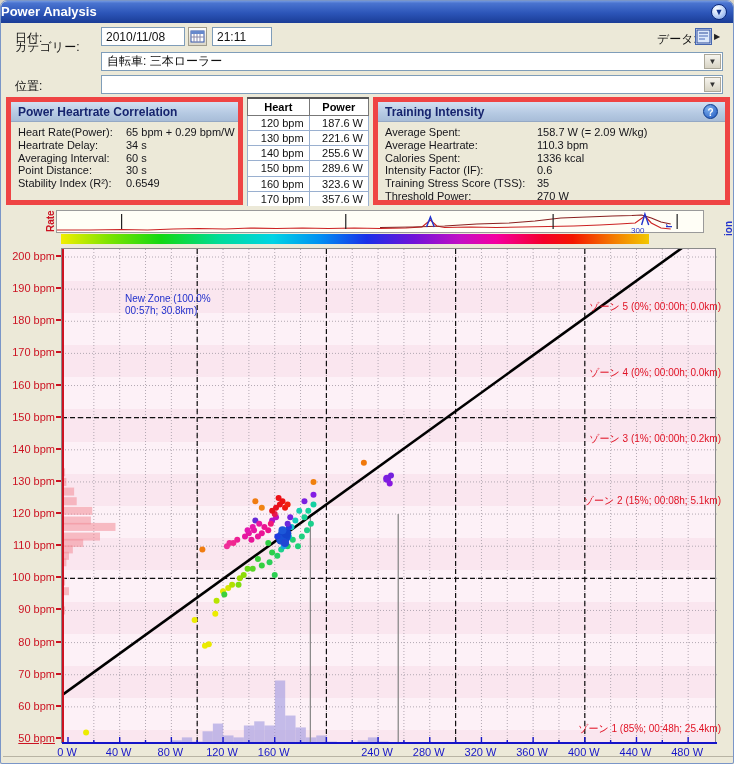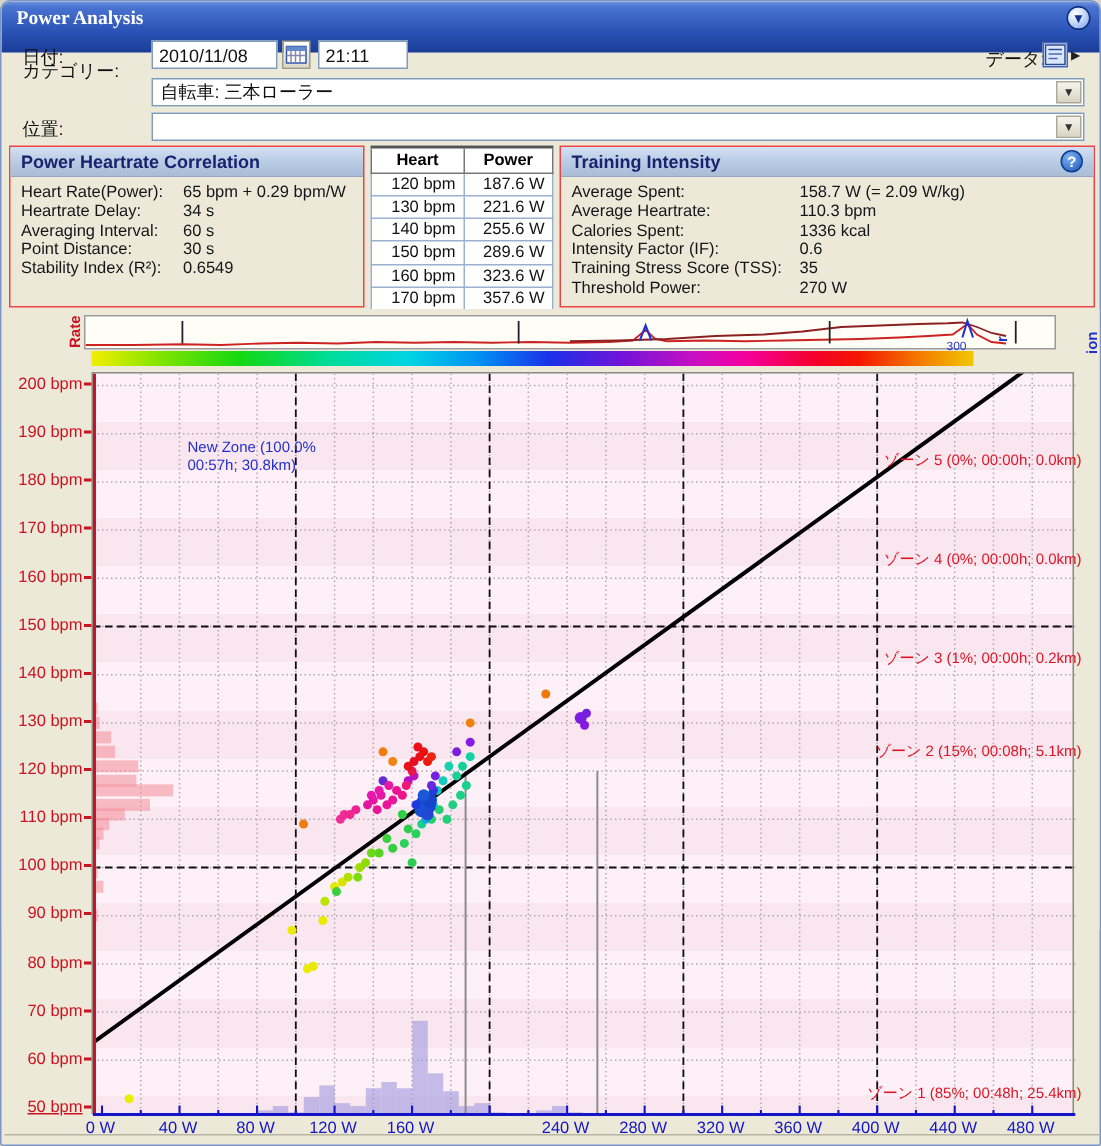--- a/index.html
+++ b/index.html
@@ -4,24 +4,24 @@
 <style>
   * { margin:0; padding:0; box-sizing:border-box; }
   html,body { background:#d8d4c8; }
   body { font-family:"Liberation Sans","DejaVu Sans",sans-serif; }
   #window{
     position:relative; width:734px; height:764px; background:#ece9d8;
     border:1px solid #7a96c8; border-radius:7px 7px 2px 2px; overflow:hidden;
   }
   
   #titlebar{
-    position:absolute; left:0; top:0; width:734px; height:34px;
+    position:absolute; left:0; top:0; width:734px; height:22px;
     background:linear-gradient(180deg,#7096e0 0%,#4a74d0 10%,#2c55b8 55%,#1a3c96 100%);
     border-radius:6px 6px 0 0; color:#fff; font-weight:bold; font-size:13px;
-    line-height:22px; padding-left:10px;font-family:Liberation Serif, serif;
+    line-height:22px; 
   }
   #title-roll-btn{
     position:absolute; right:8px; top:3px; width:16px; height:16px; border-radius:50%;
     background:radial-gradient(circle at 35% 30%,#ffffff 0%,#cfe0fa 40%,#6e96e6 100%);
     border:1px solid #0e2a7a; color:#11338e; font-size:9px; line-height:14px; text-align:center;
   }
   
   .flabel{ position:absolute; font-size:12px; color:#101010; }
   .tbox{
     position:absolute; background:#fff; border:1px solid #7f9db9; font-size:12px;
@@ -36,21 +36,21 @@
   }
   #cal-btn{
     position:absolute; left:187px; top:26px; width:19px; height:19px;
     background:linear-gradient(180deg,#fdfdfb,#dcd8ca); border:1px solid #9a96886;
     border:1px solid #a09c8c;
   }
   #data-icon-btn{ position:absolute; left:694px; top:27px; width:17px; height:17px;
     background:#eaf1fc; border:1px solid #4466b0; }
   #data-icon-arrow{ position:absolute; left:713px; top:31px; font-size:8px; color:#222; }
   
-  .panel{ position:absolute; border:1px solid #ef4444; background:#ece9d8; }
+  .panel{ position:absolute; border:5px solid #ef4444; background:#ece9d8; }
   .panel-header{
     height:20px; background:linear-gradient(180deg,#d3e0f2 0%,#b5c9e2 60%,#a8bdd8 100%);
     border-bottom:1px solid #94a8c4; color:#16246e; font-weight:bold; font-size:12px;
     line-height:20px; padding-left:7px; position:relative;
   }
   .pair-rows{ padding:4px 0 0 7px; overflow:hidden; }
   .pair-row{ font-size:11px; line-height:12.8px; white-space:nowrap; color:#15151a; }
   .pair-row .pl{ display:inline-block; }
   #help-btn{
     position:absolute; right:7px; top:2px; width:15px; height:15px; border-radius:50%;

